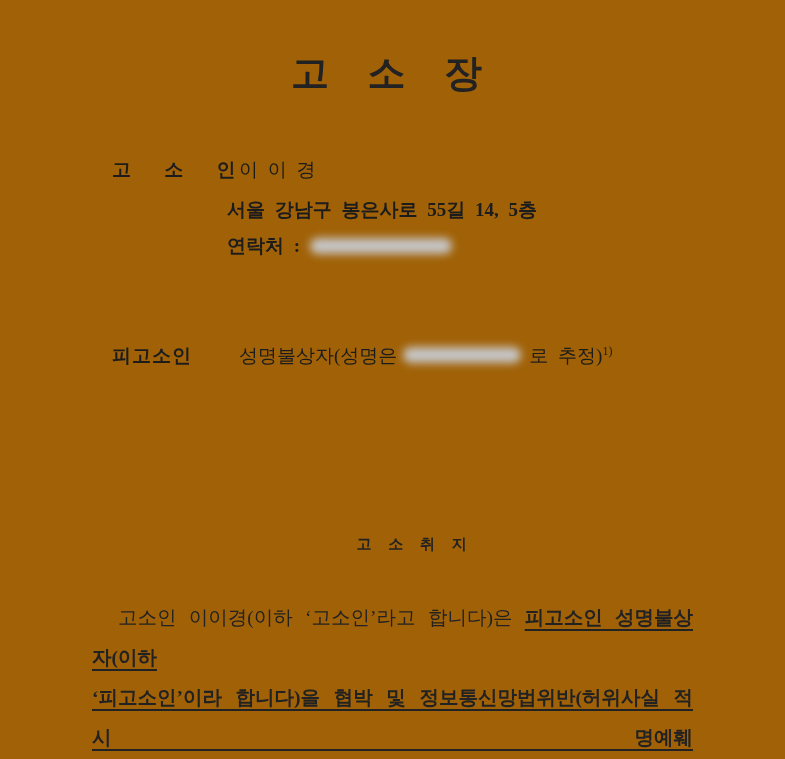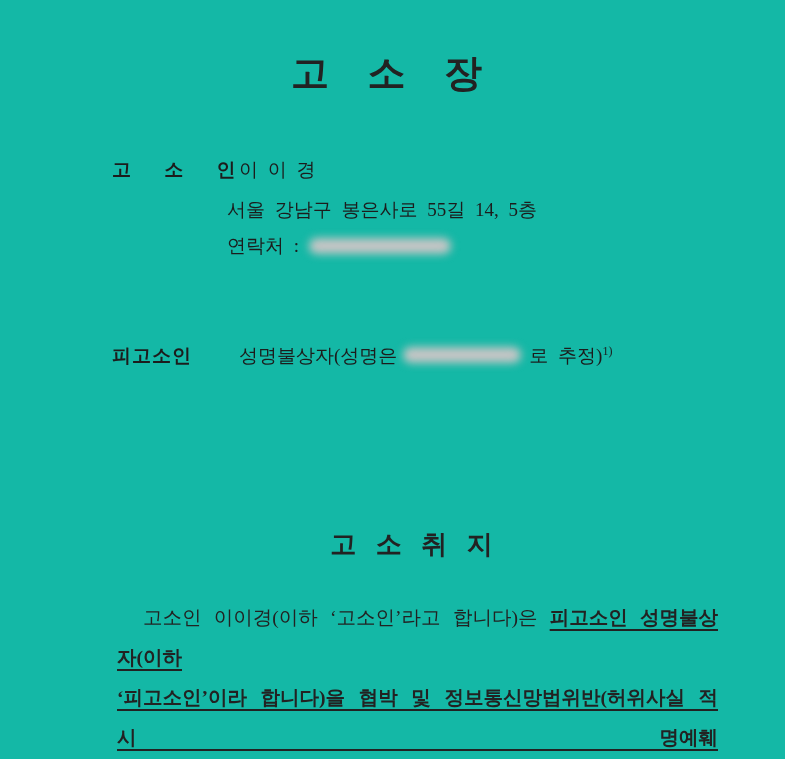--- a/index.html
+++ b/index.html
@@ -1,20 +1,20 @@
 <!DOCTYPE html>
 <html><head>
 <meta charset="utf-8">
 <style>
   html, body { margin: 0; padding: 0; background: #ffffff; }
   .page {
     position: relative;
     width: 785px;
     height: 759px;
-    background: #14b8a6;
+    background: #a16207;
     font-family: "Liberation Serif", "DejaVu Serif", serif;
     color: #1c1c1c;
     overflow: hidden;
     word-spacing: 5px;
   }
   .doc-title {
     position: absolute;
     top: 48px; left: 0; right: 0;
     margin: 0;
     text-align: center;
@@ -35,52 +35,52 @@
     font-weight: 700;
     white-space: pre;
     vertical-align: top;
     letter-spacing: 1px;
   }
   .value { white-space: pre; }
   .indent-line {
     position: absolute;
     left: 227px;
     font-size: 19px;
+    font-weight: bold;
   }
   .blur-box {
     display: inline-block;
     background: #c5c5c5;
     border-radius: 9px;
     filter: blur(4px);
     vertical-align: -2px;
   }
   .contact-blur { width: 142px; height: 16px; margin-left: 10px; }
   .accused-blur { width: 118px; height: 16px; margin: 0 8px 0 6px; vertical-align: -1px; }
   .footnote-sup { font-size: 12px; vertical-align: super; line-height: 0; }
   .section-title {
     position: absolute;
     top: 527px; left: 0; right: 0;
-    margin: 0;
+    margin: 8px;
     text-align: center;
-    font-size: 26px;
+    font-size: 15px;
     font-weight: 700;
     letter-spacing: 4px;
     white-space: pre;
     color: #222;
     padding-left: 42px;
   }
   .body-block {
     position: absolute;
     left: 92px;
     top: 598px;
     width: 601px;
     font-size: 19.5px;
     line-height: 40px;
     color: #222;
-    margin-left: 25px;
   }
   .jline { text-align: justify; text-align-last: justify; }
   .iline { text-indent: 26px; }
   .bu {
     font-weight: 700;
     text-decoration: underline;
     text-decoration-thickness: 1.5px;
     text-underline-offset: 5px;
   }
 </style>

